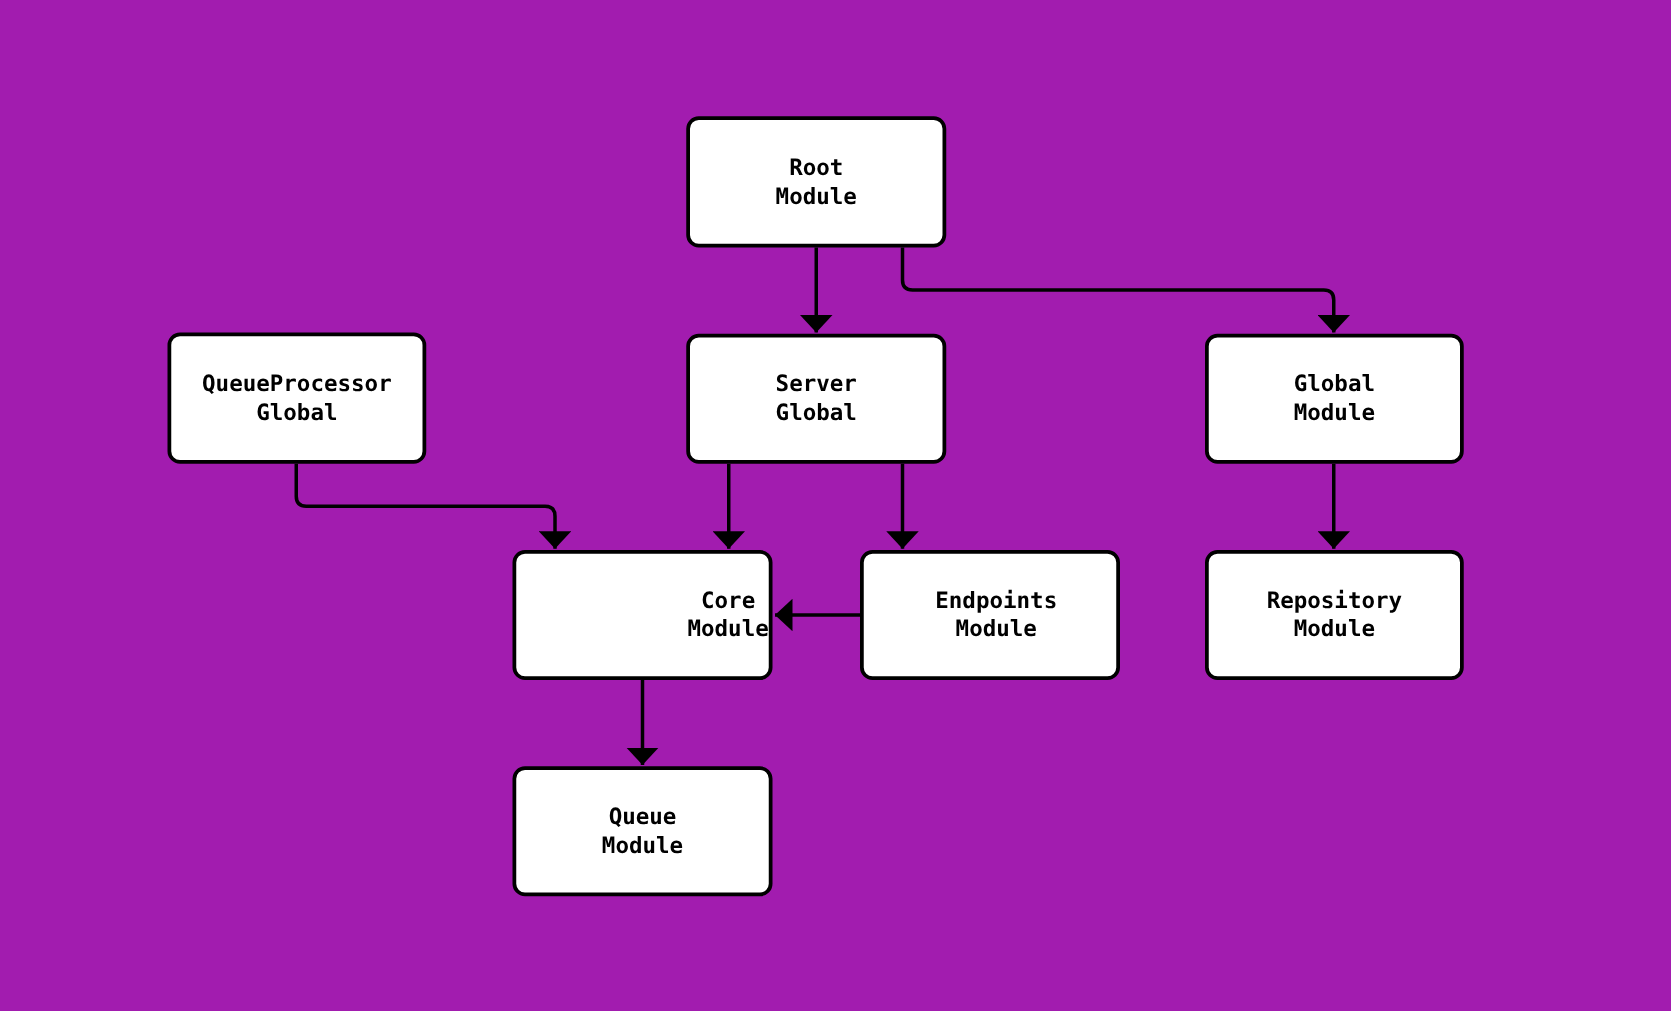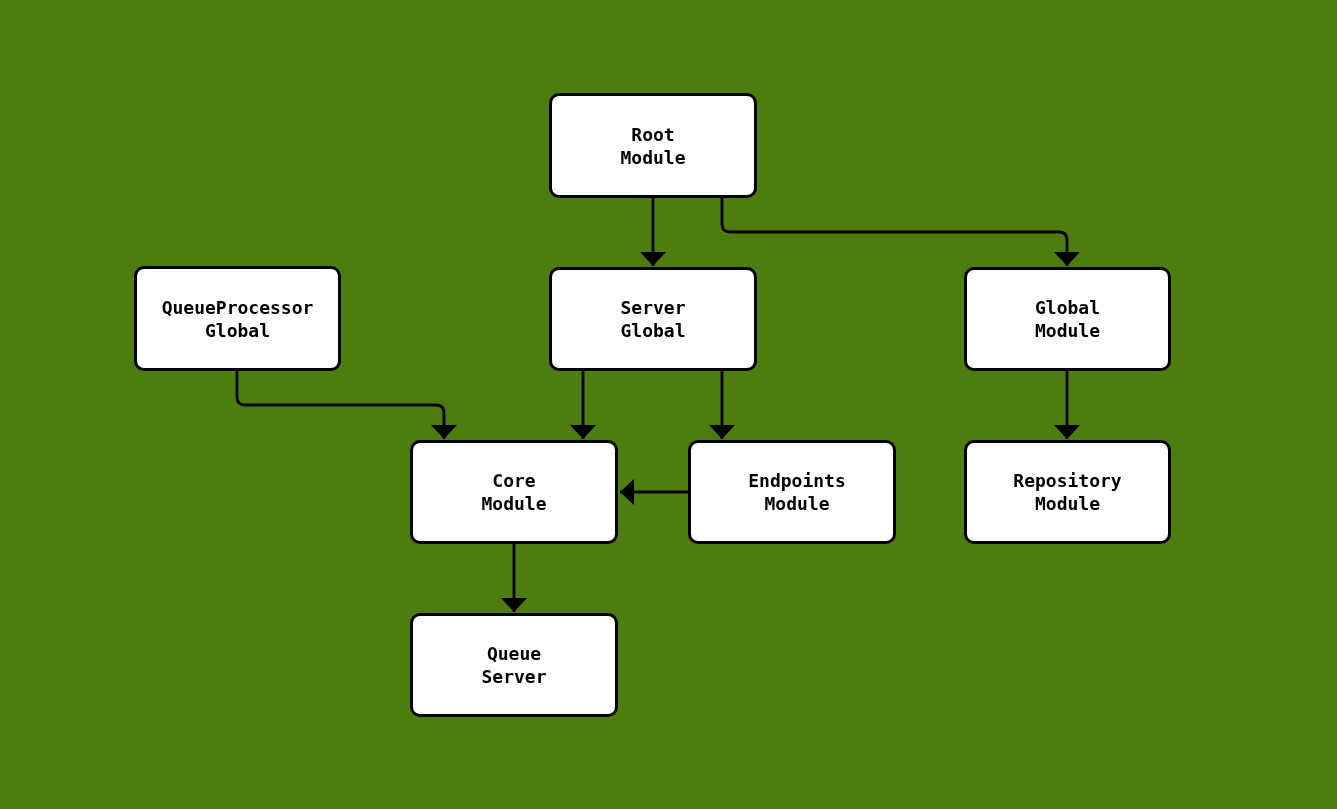--- a/index.html
+++ b/index.html
@@ -4,21 +4,21 @@
 <style>
   html, body {
     margin: 0;
     padding: 0;
     background: #ffffff;
   }
   .canvas {
     position: relative;
     width: 1337px;
     height: 809px;
-    background: #4d7c0f;
+    background: #a21caf;
     overflow: hidden;
     font-family: "DejaVu Sans Mono", "Liberation Mono", monospace;
     text-decoration: underline;
   }
   #edge-layer {
     position: absolute;
     left: 0;
     top: 0;
     width: 1337px;
     height: 809px;
@@ -76,29 +76,29 @@
 Global</span>
   </div>
   <div class="node" style="left: 549px; top: 267px; width: 208px; height: 104px; border-color: rgb(0, 0, 0); background: rgb(255, 255, 255);">
     <span class="node-label" style="color: rgb(0, 0, 0);">Server
 Global</span>
   </div>
   <div class="node" style="left: 964px; top: 267px; width: 207px; height: 104px; border-color: rgb(0, 0, 0); background: rgb(255, 255, 255); justify-content: center;">
     <span class="node-label" style="color: rgb(0, 0, 0);">Global
 Module</span>
   </div>
-  <div class="node" style="left: 410px; top: 440px; width: 208px; height: 104px; border-color: rgb(0, 0, 0); background: rgb(255, 255, 255);">
+  <div class="node" style="left: 410px; top: 440px; width: 208px; height: 104px; border-color: rgb(0, 0, 0); background: rgb(255, 255, 255); justify-content: flex-end;">
     <span class="node-label" style="color: rgb(0, 0, 0);">Core
 Module</span>
   </div>
   <div class="node" style="left: 688px; top: 440px; width: 208px; height: 104px; border-color: rgb(0, 0, 0); background: rgb(255, 255, 255); padding-left: 10px;">
     <span class="node-label" style="color: rgb(0, 0, 0);">Endpoints
 Module</span>
   </div>
   <div class="node" style="left: 964px; top: 440px; width: 207px; height: 104px; border-color: rgb(0, 0, 0); background: rgb(255, 255, 255);">
     <span class="node-label" style="color: rgb(0, 0, 0);">Repository
 Module</span>
   </div>
   <div class="node" style="left: 410px; top: 613px; width: 208px; height: 104px; border-color: rgb(0, 0, 0); background: rgb(255, 255, 255);">
     <span class="node-label" style="color: rgb(0, 0, 0);">Queue
-Server</span>
+Module</span>
   </div>
 </div>
 
 </body></html>

